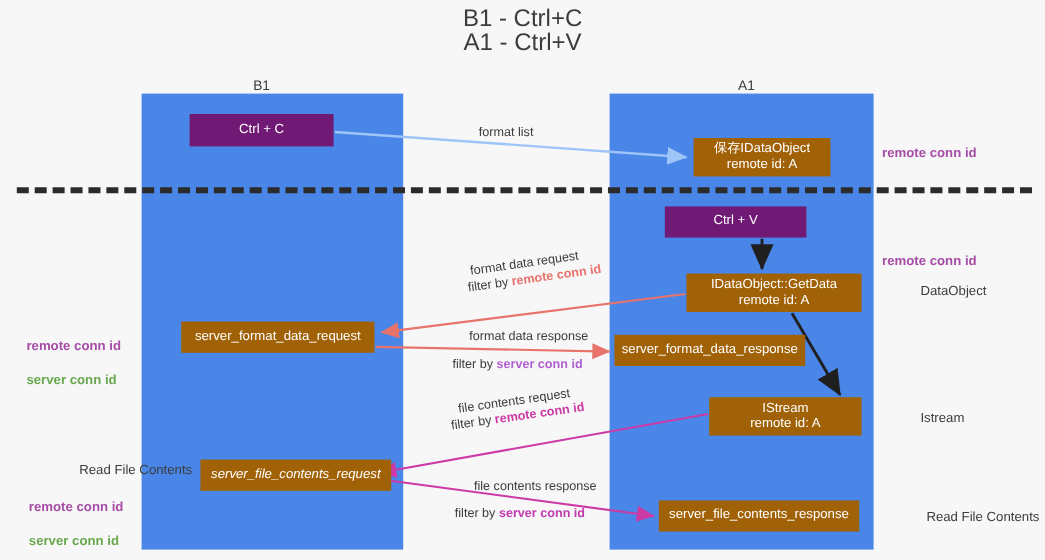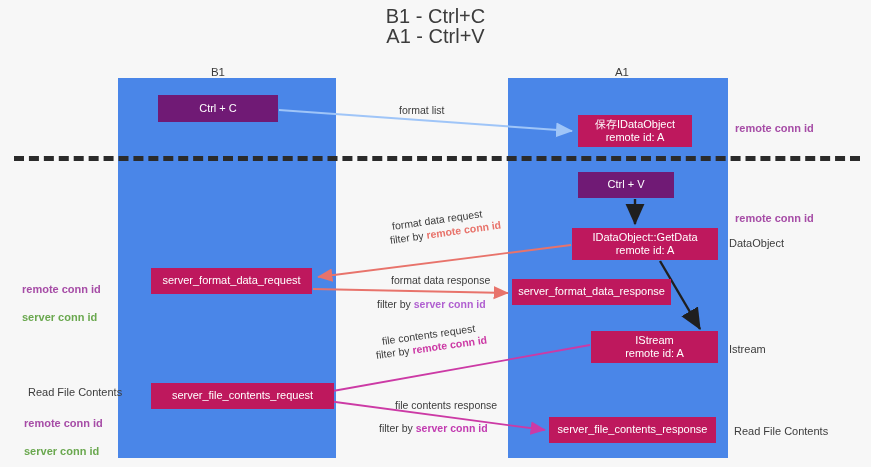--- a/index.html
+++ b/index.html
@@ -42,37 +42,37 @@
   }
 
   
   .node{
     box-sizing:border-box;
     display:flex;flex-direction:column;align-items:center;justify-content:center;
     text-align:center;color:#ffffff;font-size:11px;line-height:13.5px;
     padding:2px 4px;white-space:pre-line;
   }
   .green{background:#701a75;}
-  .orange{background:#be185d;}
+  .orange{background:#a16207;}
 
   #n-ctrlc{left:158px;top:95px;width:120px;height:27px;}
   #n-idataobject{left:578px;top:115px;width:114px;height:32px;}
-  #n-ctrlv{left:578px;top:172px;width:96px;height:26px;}
+  #n-ctrlv{left:554px;top:172px;width:118px;height:26px;}
   #n-getdata{left:572px;top:228px;width:146px;height:32px;}
   #n-fmtreq{left:151px;top:268px;width:161px;height:26px;}
   #n-fmtresp{left:512px;top:279px;width:159px;height:26px;}
   #n-istream{left:591px;top:331px;width:127px;height:32px;}
-  #n-filereq{left:151px;top:383px;width:183px;height:26px;}
+  #n-filereq{left:167px;top:383px;width:159px;height:26px;font-style:italic;}
   #n-fileresp{left:549px;top:417px;width:167px;height:26px;}
 
   
   .sidelabel{font-size:11px;line-height:14px;white-space:pre-line;}
   .purple{color:#a64ca6;font-weight:bold;}
   .green-t{color:#6aa84f;font-weight:bold;}
-  .plain{color:#3c3c3c;}
+  .plain{color:#3c3c3c;padding-left:38px;}
 
   #lbl-remote1{left:735px;top:121px;}
   #lbl-remote2{left:735px;top:211px;}
   #lbl-dataobject{left:729px;top:236px;}
   #lbl-istream{left:729px;top:342px;}
   #lbl-writefile{left:734px;top:424px;}
 
   #lbl-left-conn{left:22px;top:268px;}
   #lbl-readfile{left:28px;top:385px;}
   #lbl-left-conn2{left:24px;top:402px;}

